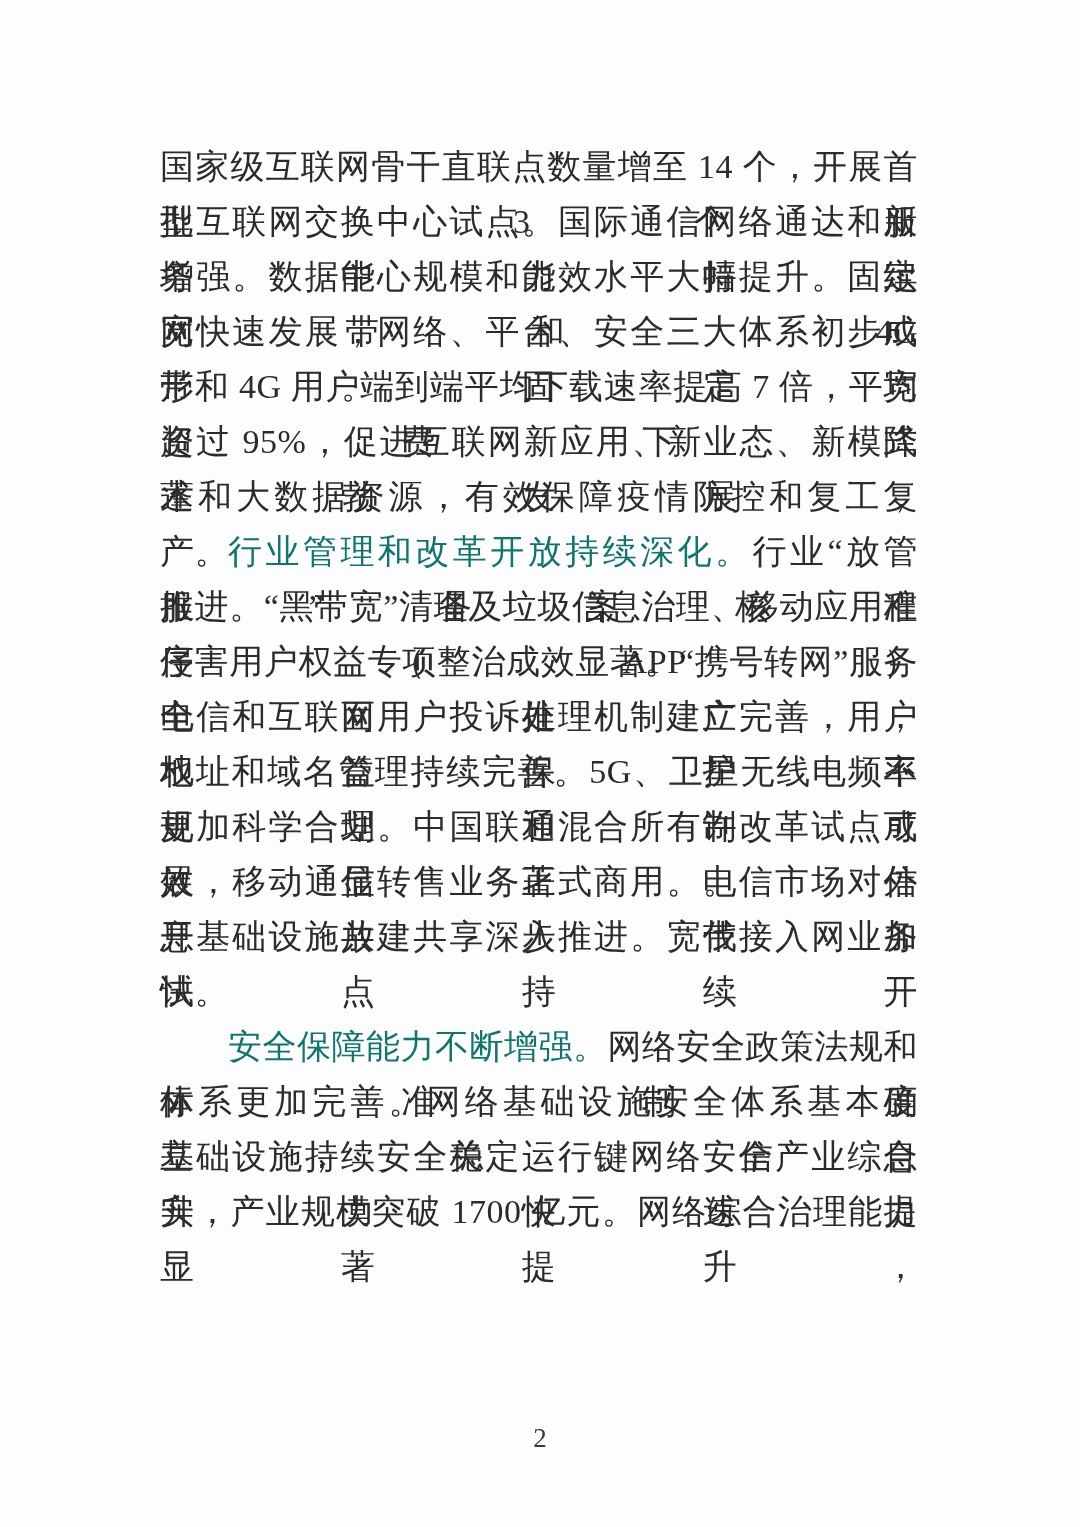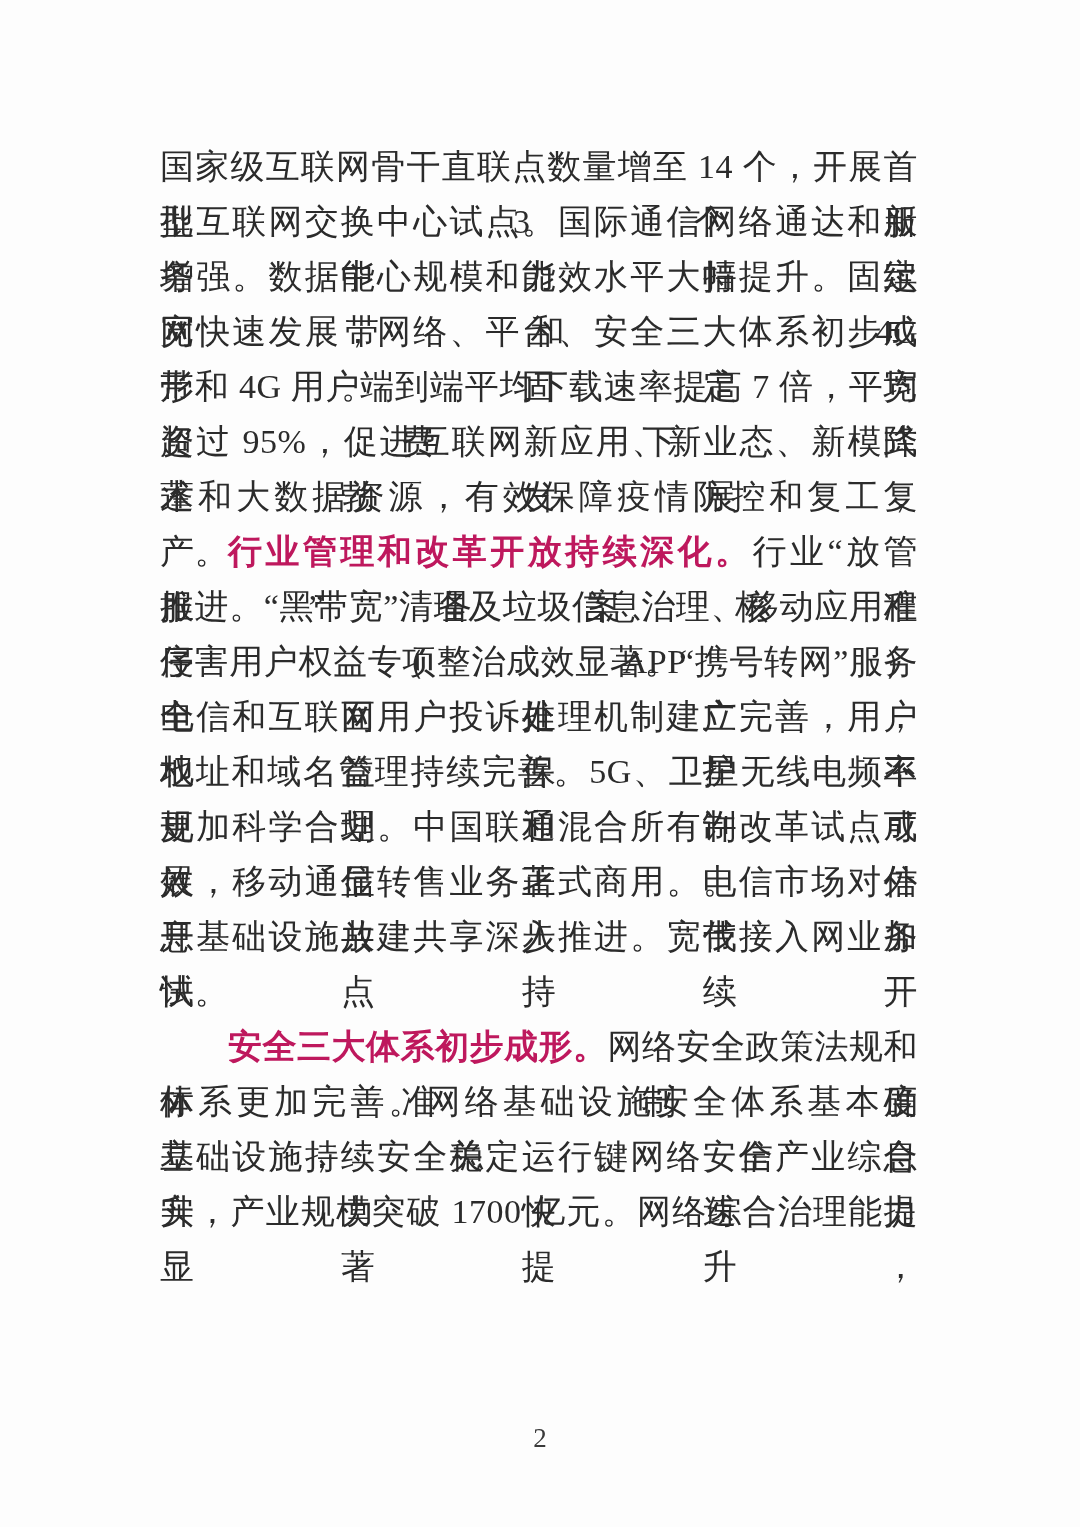--- a/index.html
+++ b/index.html
@@ -32,22 +32,22 @@
     white-space: normal;
     letter-spacing: 0.5px;
   }
   .line.end {
     text-align-last: left;
   }
   .line.indent {
     text-indent: 68px;
   }
   .b {
-    font-weight: 700;
-    color: #be185d;
+    font-weight: 400;
+    color: #0f766e;
   }
   .page-num {
     position: absolute;
     top: 1420px;
     left: 0;
     width: 100%;
     text-align: center;
     font-size: 27px;
     line-height: 36px;
     color: #3a3a3a;
@@ -75,21 +75,21 @@
       <div class="line"><span>侵害用户权益专项整治成效显著。“携号转网”服务全面推广，</span></div>
       <div class="line"><span>电信和互联网用户投诉处理机制建立完善，用户权益保护不</span></div>
       <div class="line"><span>地址和域名管理持续完善。5G、卫星无线电频率规划和许可</span></div>
       <div class="line"><span>更加科学合理。中国联通混合所有制改革试点成效显著。信</span></div>
       <div class="line"><span>展，移动通信转售业务正式商用。电信市场对外开放步伐加</span></div>
       <div class="line"><span>息基础设施共建共享深入推进。宽带接入网业务试点持续开</span></div>
       <div class="line end"><span>快。</span></div>
     </div>
 
     <div class="para">
-      <div class="line indent"><span class="b">安全三大体系初步成形。</span><span>网络安全政策法规和标准制度</span></div>
+      <div class="line indent"><span class="b">安全保障能力不断增强。</span><span>网络安全政策法规和标准制度</span></div>
       <div class="line"><span>体系更加完善。网络基础设施安全体系基本确立，关键信息</span></div>
       <div class="line"><span>基础设施持续安全稳定运行。网络安全产业综合实力快速提</span></div>
       <div class="line"><span>升，产业规模突破 1700 亿元。网络综合治理能力显著提升，</span></div>
     </div>
 
   </div>
 
   <div class="page-num">2</div>
 </div>
 

